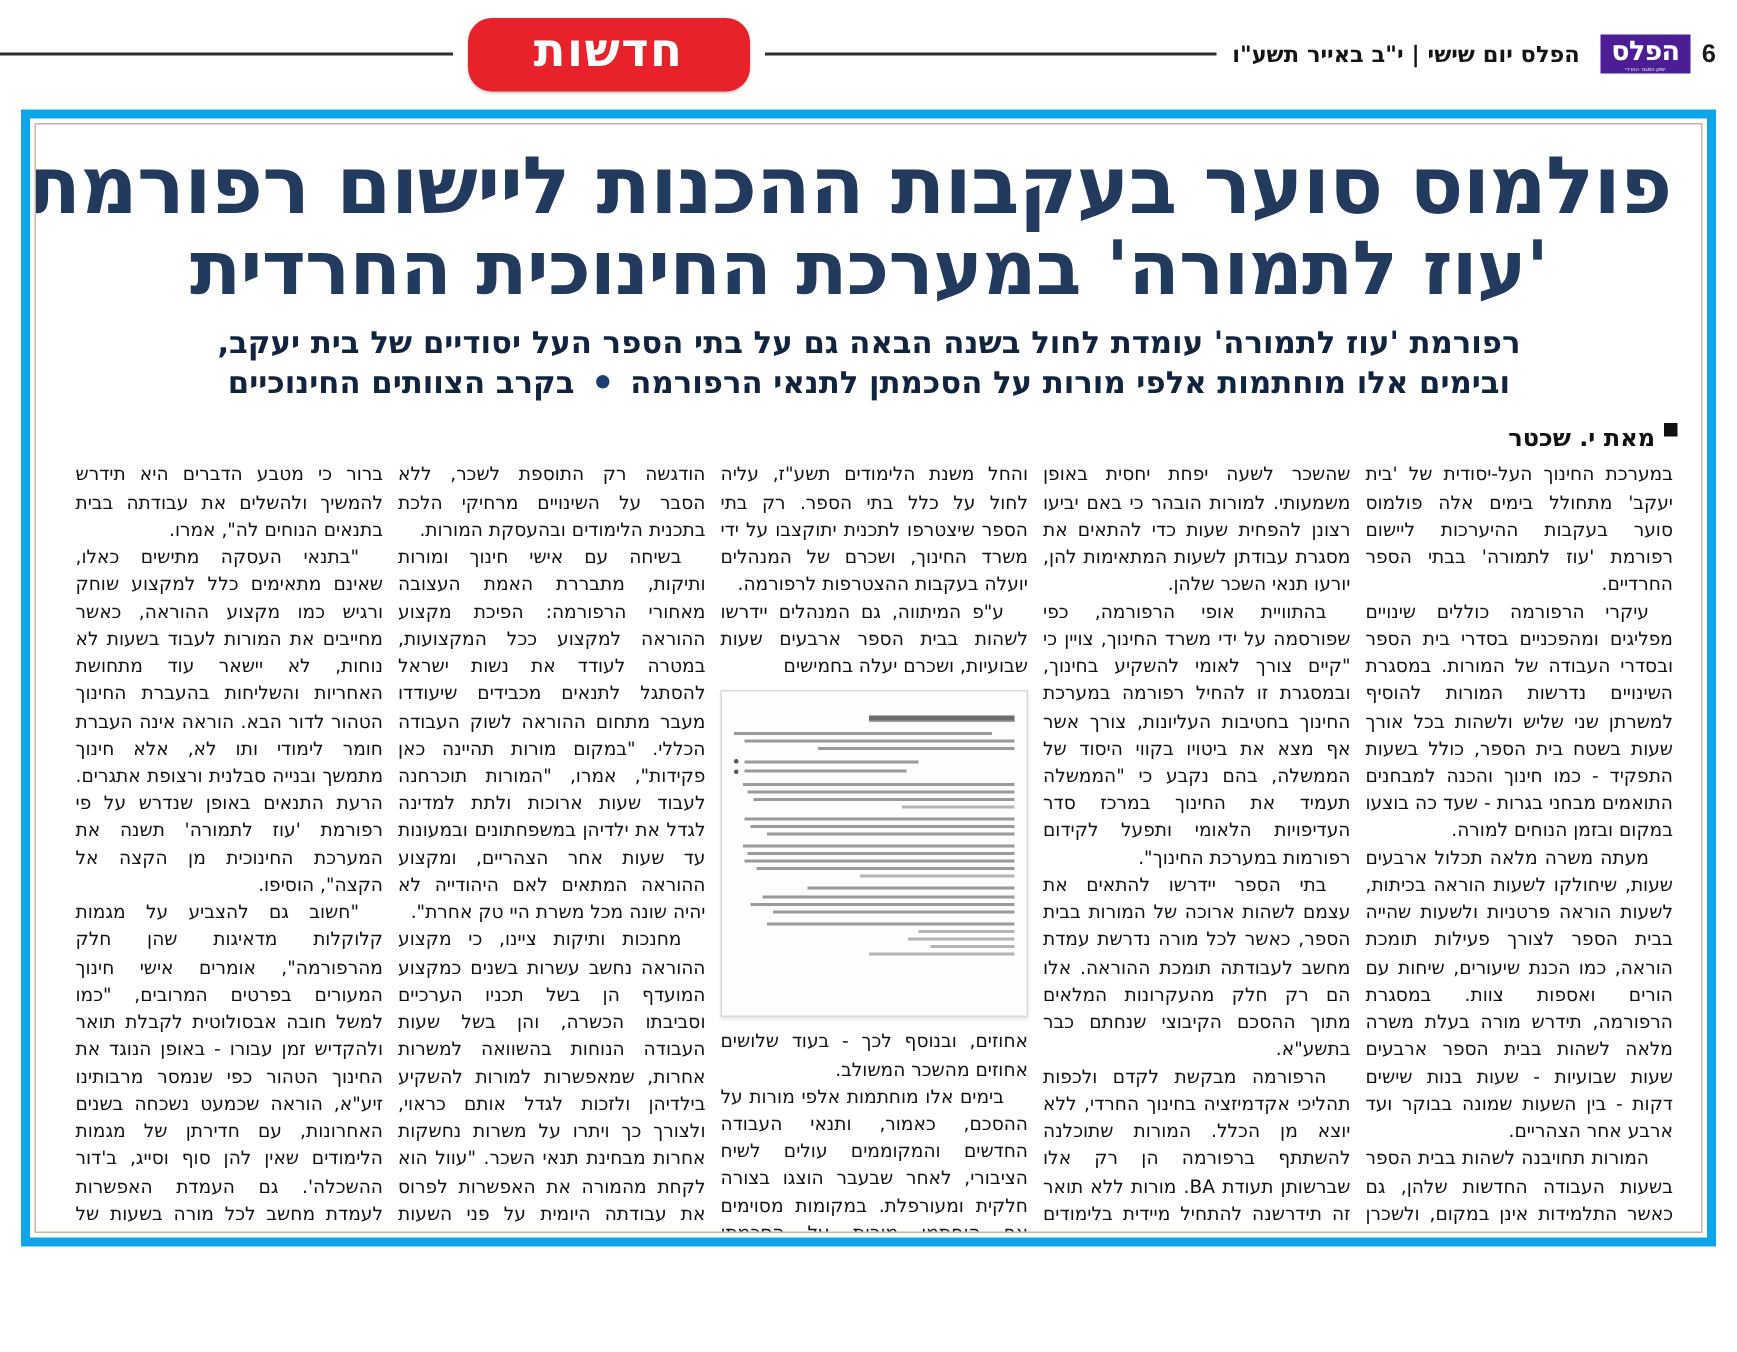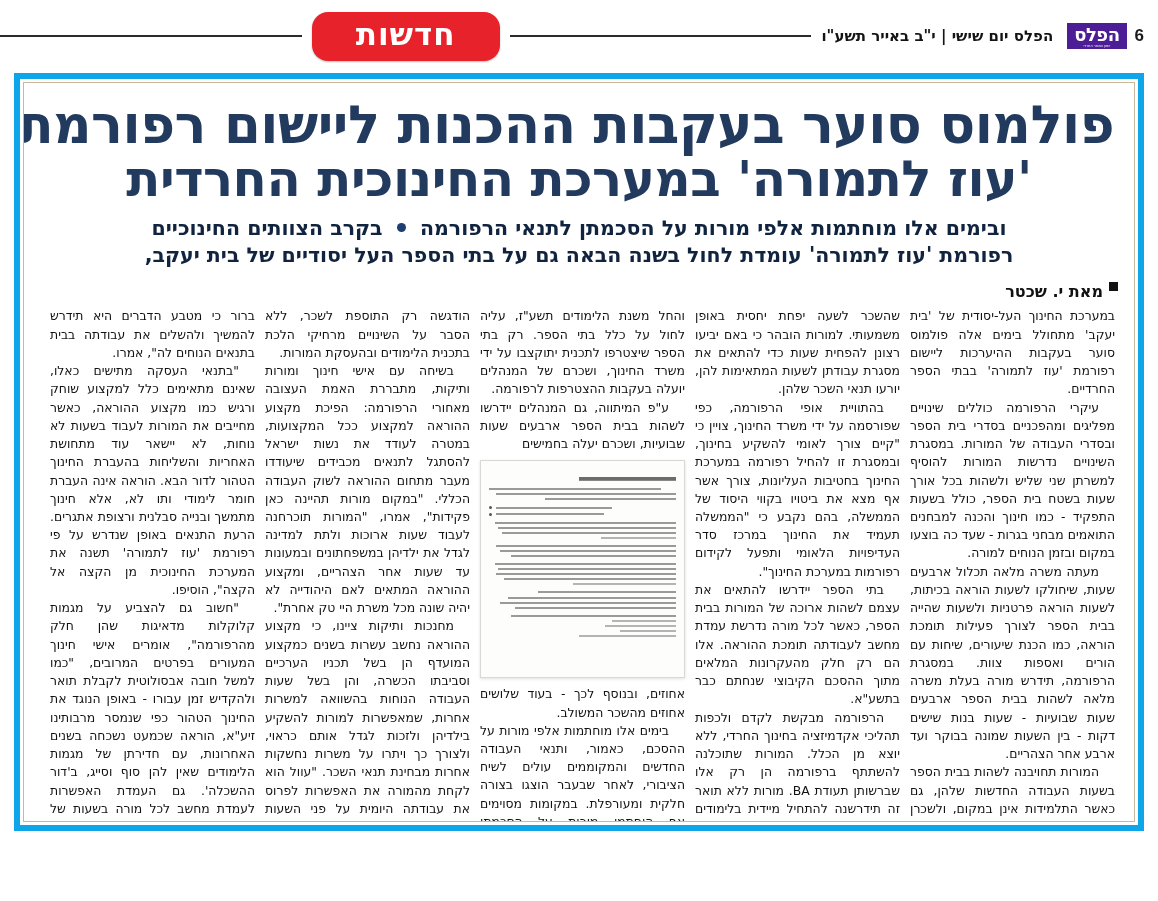--- a/index.html
+++ b/index.html
@@ -255,26 +255,26 @@
 
 <div class="article-frame">
  <div class="frame-inner">
 
   <div class="headline">
     <span class="hl-line hl-line-1">פולמוס סוער בעקבות ההכנות ליישום רפורמת</span>
     <span class="hl-line hl-line-2">'עוז לתמורה' במערכת החינוכית החרדית</span>
   </div>
 
   <div class="subheadline">
+    <span class="sub-line">רפורמת 'עוז לתמורה' עומדת לחול בשנה הבאה גם על בתי הספר העל יסודיים של בית יעקב,</span>
     <span class="sub-line">
       <span>ובימים אלו מוחתמות אלפי מורות על הסכמתן לתנאי הרפורמה</span>
       <span class="bullet-dot"></span>
       <span>בקרב הצוותים החינוכיים</span>
     </span>
-    <span class="sub-line">רפורמת 'עוז לתמורה' עומדת לחול בשנה הבאה גם על בתי הספר העל יסודיים של בית יעקב,</span>
   </div>
 
   <div class="byline-row">
     <span class="byline">
       <span class="byline-square"></span>
       <span>מאת י. שכטר</span>
     </span>
   </div>
 
   <div class="columns">

